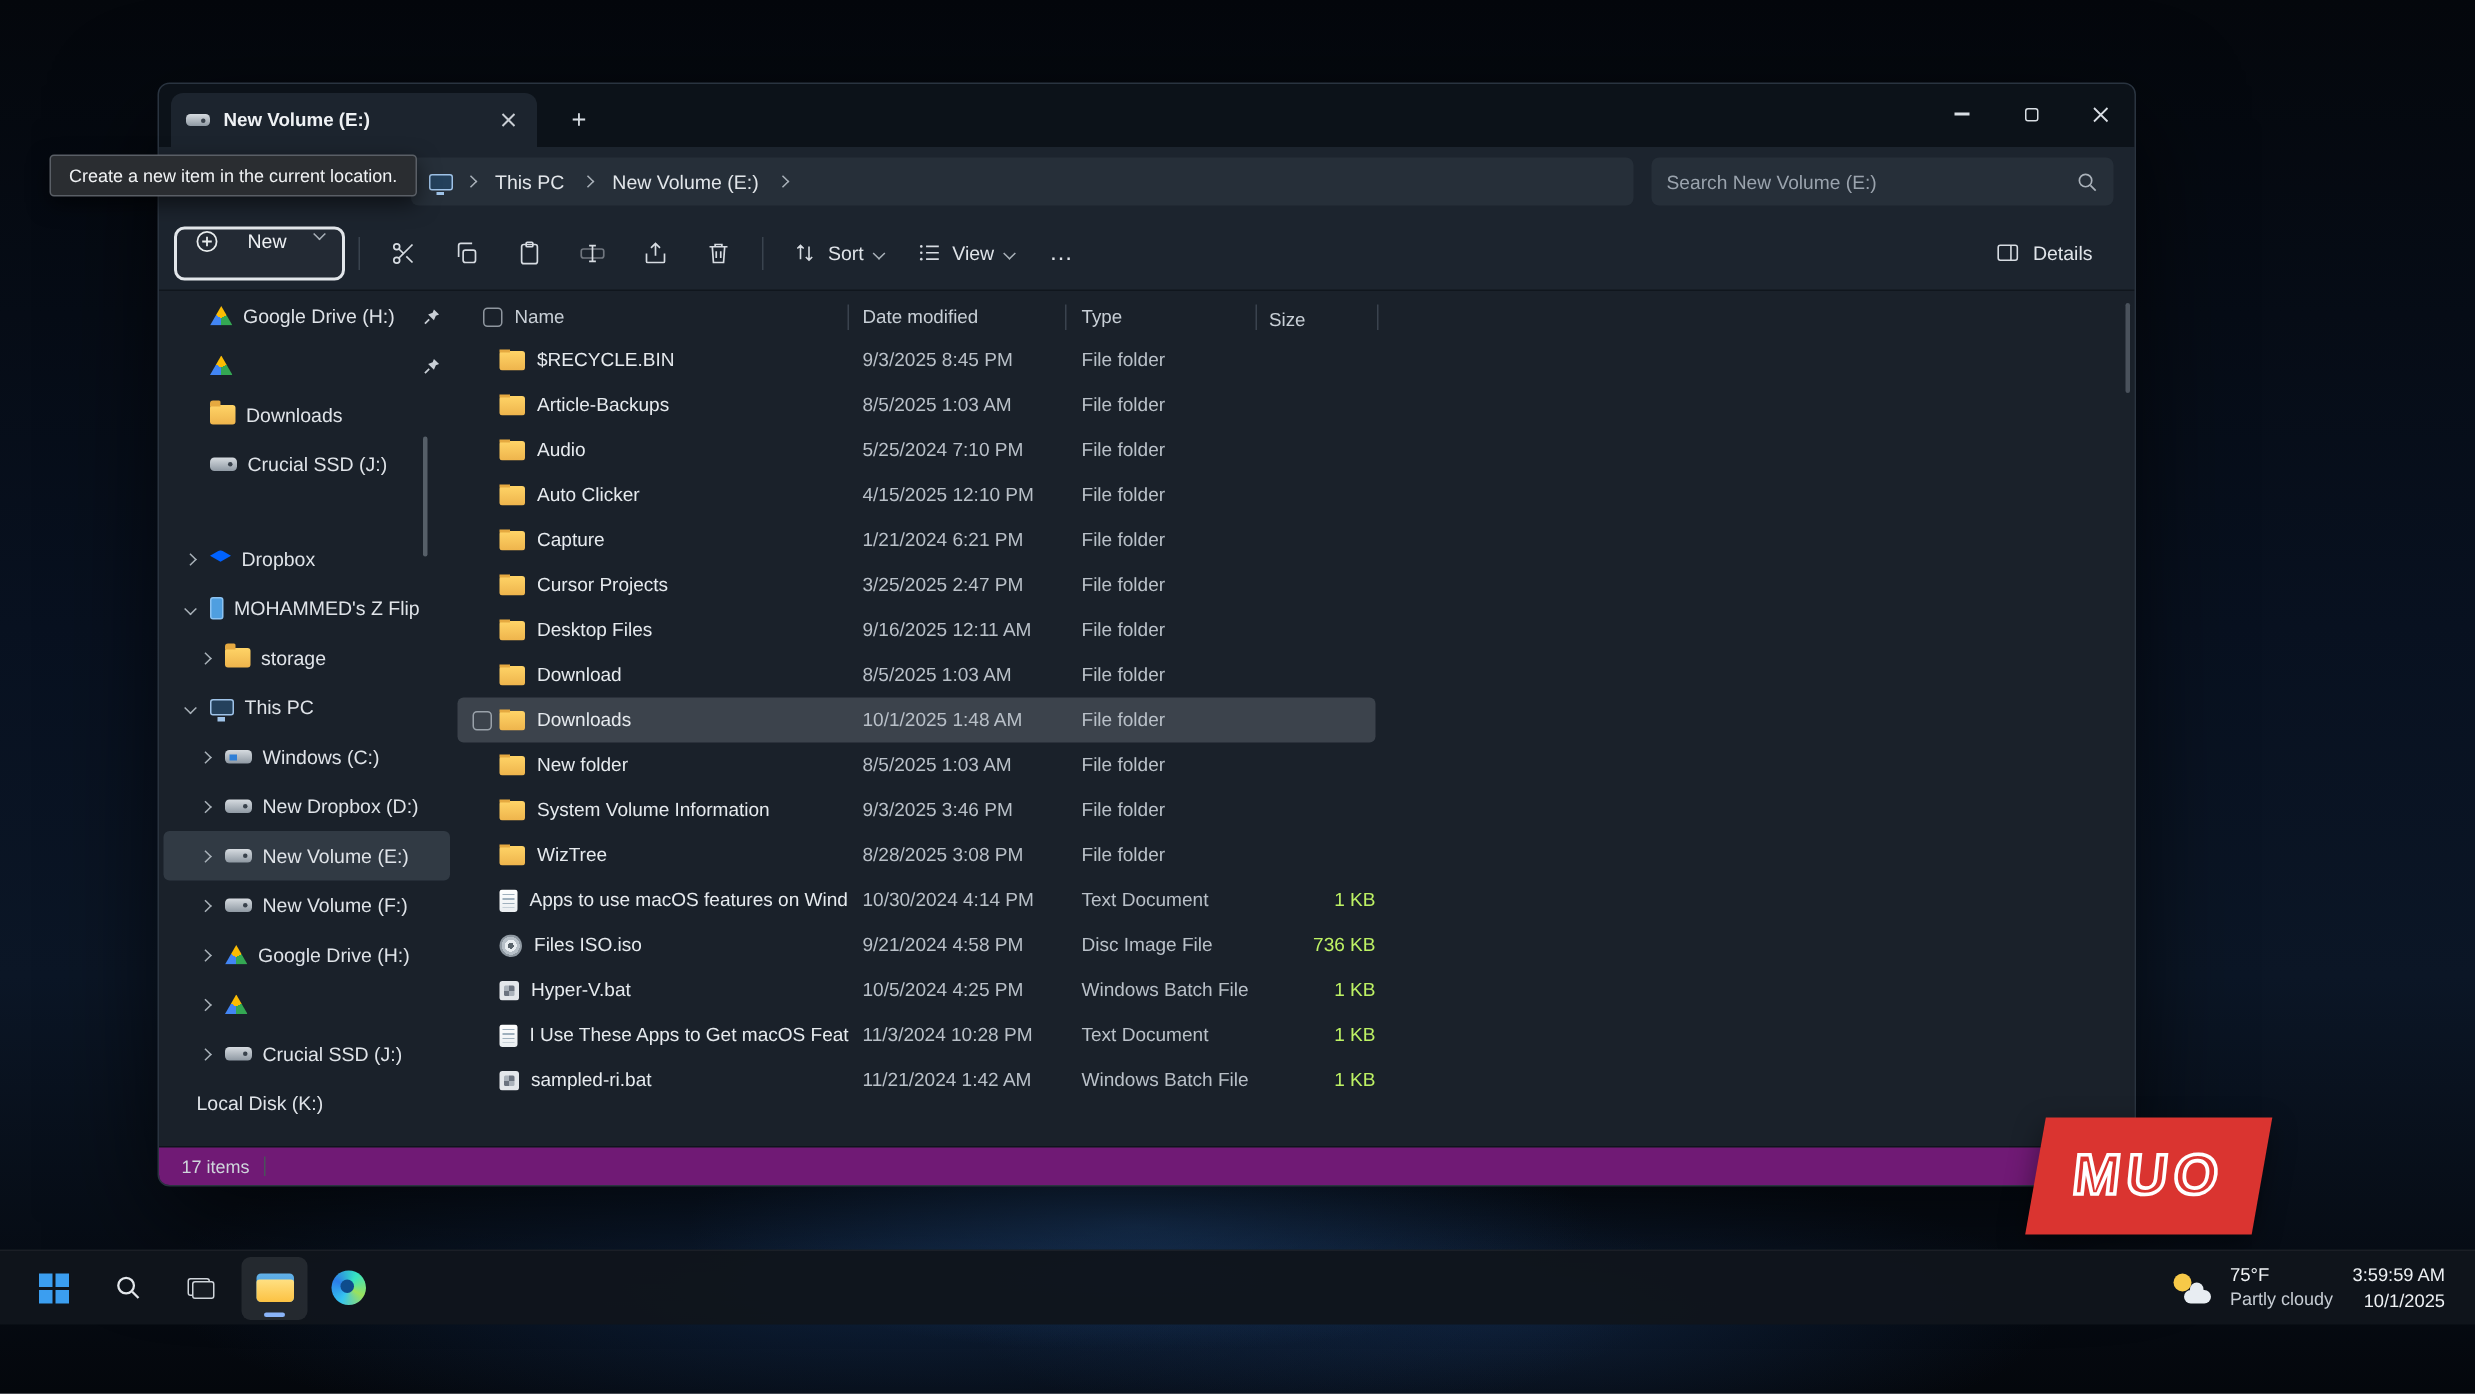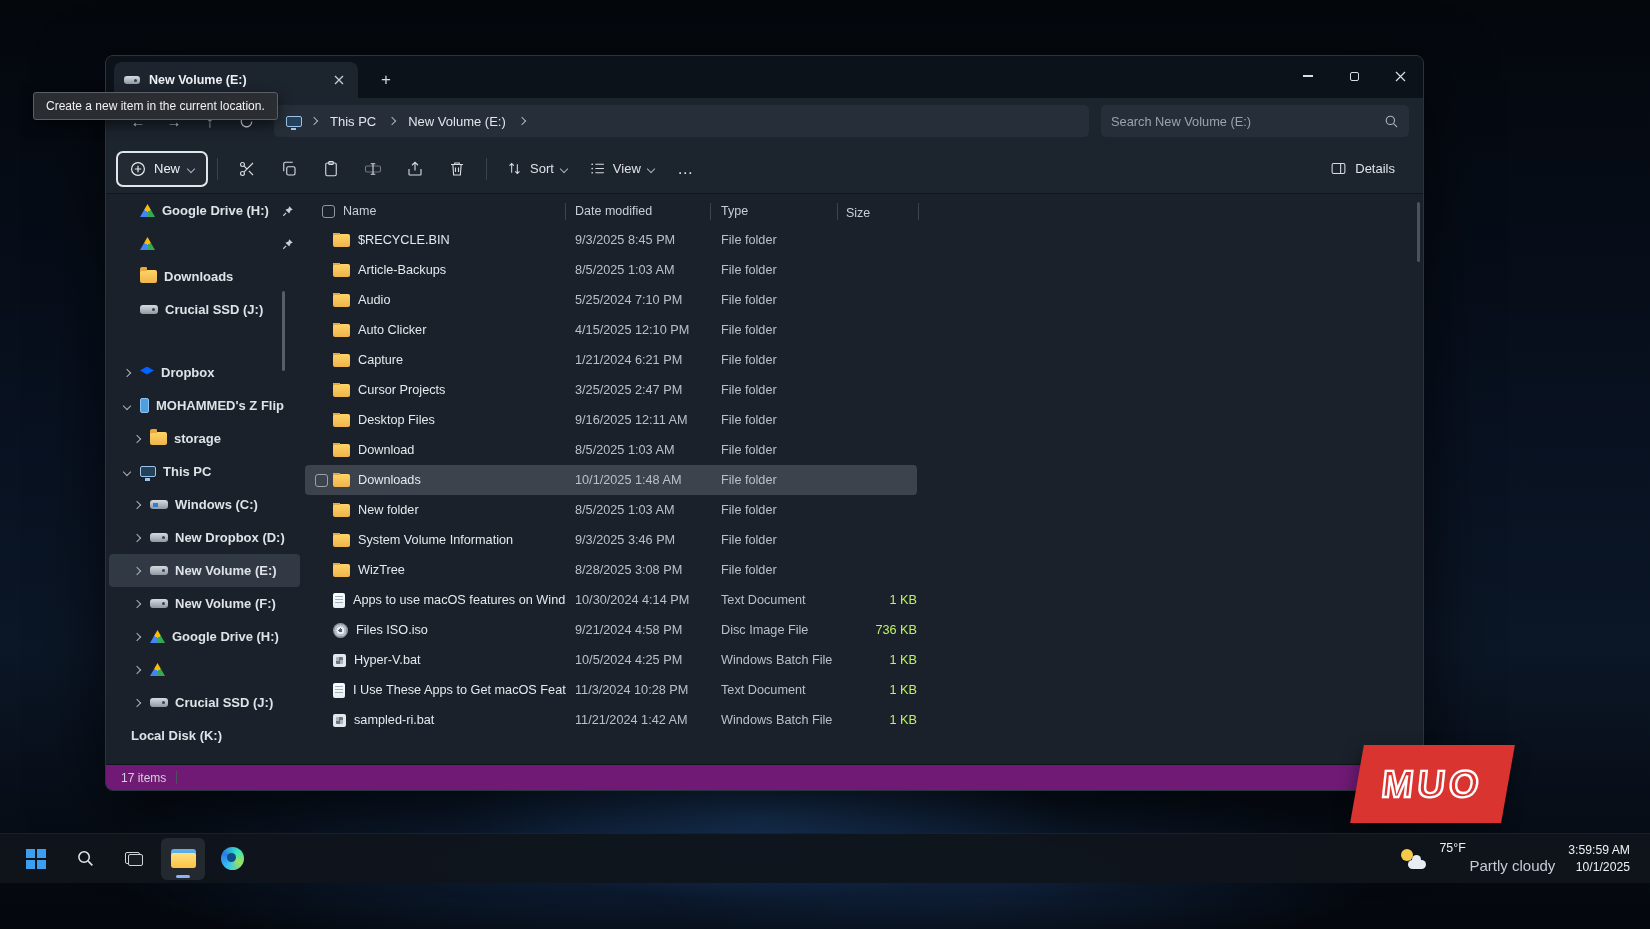--- a/index.html
+++ b/index.html
@@ -38,42 +38,42 @@
   .navbar { height:46px; background:#1c242e; display:flex; align-items:center; padding:0 14px; flex:none; }
   .nav-btn { width:36px; height:34px; border-radius:5px; display:flex; align-items:center; justify-content:center; color:#d9dee4; font-size:15px; flex:none; }
   .address { flex:1; margin-left:10px; height:32px; background:#262f39; border-radius:5px; display:flex; align-items:center; padding:0 12px; gap:9px; min-width:0; }
   .crumb { font-size:13px; color:#e2e6ea; padding:3px 4px; border-radius:4px; white-space:nowrap; }
   .searchbox { width:308px; margin-left:12px; height:32px; background:#262f39; border-radius:5px; display:flex; align-items:center; padding:0 10px; gap:8px; flex:none; }
   .search-input { flex:1; background:transparent; border:none; outline:none; color:#e2e6ea; font-size:12.8px; font-family:"Liberation Sans",sans-serif; }
   .search-input::placeholder { color:#9aa3ad; }
 
   
   .toolbar { height:50px; background:#1c242e; border-bottom:1px solid #10161d; display:flex; align-items:center; padding:0 10px; gap:2px; flex:none; }
-  .btn-new { display:flex; align-items:center; gap:8px; height:36px; padding:0 12px; border:2px solid #e2e6ea; border-radius:7px; color:#eef1f4; font-size:13px; background:rgba(255,255,255,.03); }
+  .btn-new { display:flex; gap:19px; height:36px; padding:0 12px; border:2px solid #e2e6ea; border-radius:7px; color:#eef1f4; font-size:13px; background:rgba(255,255,255,.03); }
   .tbtn { width:40px; height:36px; border-radius:5px; display:flex; align-items:center; justify-content:center; color:#d7dce2; }
   .tdiv { width:1px; height:22px; background:#39434e; margin:0 7px; flex:none; }
   .menu-btn { display:flex; align-items:center; gap:7px; height:36px; padding:0 10px; border-radius:5px; color:#dfe3e8; font-size:13px; }
   .more { font-size:16px; letter-spacing:1px; color:#dfe3e8; }
   .details-btn { margin-left:auto; margin-right:8px; display:flex; align-items:center; gap:8px; height:36px; padding:0 10px; border-radius:5px; color:#dfe3e8; font-size:13px; }
 
   
   .content { flex:1; min-height:0; display:flex; background:#1a212a; position:relative; }
 
   
   .sidebar { width:197px; flex:none; overflow:hidden; position:relative; padding-top:0; }
   .side-row { height:33px; margin:0 3px; padding:0 6px 0 12px; border-radius:4px; display:flex; align-items:center; gap:7px; font-size:13px; color:#dfe3e8; }
   .side-row.ind { padding-left:22px; }
   .side-row.gap { margin-top:30px; }
   .side-row.sel { background:#313a44; }
   .chev-slot { width:12px; display:flex; justify-content:center; flex:none; }
   .chev { width:6px; height:6px; border-right:1.4px solid #aab2ba; border-bottom:1.4px solid #aab2ba; display:inline-block; transform:rotate(-45deg); }
   .side-row.open .chev { transform:rotate(45deg); }
   .side-row.nochev .chev { visibility:hidden; }
   .side-icon { width:19px; display:flex; justify-content:center; flex:none; }
-  .side-label { flex:1; white-space:nowrap; overflow:hidden;font-weight:bold; }
+  .side-label { flex:1; white-space:nowrap; overflow:hidden; }
   .pin { display:none; flex:none; margin-left:auto; }
   .side-row.pinned .pin { display:block; }
   .side-scrollbar { position:absolute; left:176px; top:97px; width:3px; height:80px; background:#565f68; border-radius:2px; }
 
   
   .filearea { flex:1; display:flex; flex-direction:column; min-width:0; position:relative; }
   .cols { height:28px; margin-top:3px; display:flex; align-items:center; color:#c8cfd6; font-size:12.5px; flex:none; }
   .hcell { height:17px; display:flex; align-items:center; border-right:1px solid #3a434e; }
   .hcell.name { width:263px; padding-left:19px; gap:8px; }
   .hcell.date { width:145px; padding-left:9px; }
@@ -111,21 +111,21 @@
   .ic-phone { display:inline-block; width:9px; height:15px; background:#4f9fe0; border:1px solid #8cc3f2; border-radius:2px; }
   .ic-medicat { display:inline-block; width:15px; height:12px; background:linear-gradient(135deg,#e06666 0 50%,#6fa8dc 50% 100%); border-radius:2px; }
   .ic-doc { display:inline-block; width:12px; height:15px; background:linear-gradient(#ffffff,#e9edf0); border-radius:2px; position:relative; }
   .ic-doc::after { content:""; position:absolute; left:2px; top:3px; width:8px; height:9px; background:repeating-linear-gradient(#9fb0bd 0 1px, transparent 1px 3px); }
   .ic-disc { display:inline-block; width:15px; height:15px; border-radius:50%; background:radial-gradient(circle,#5a646c 0 2px,#e8edf1 2px 4px,#b7c0c8 4px 6px,#8f99a2 6px 100%); }
   .ic-bat { display:inline-block; width:13px; height:13px; background:#e3e7eb; border-radius:2px; position:relative; }
   .ic-bat::after { content:""; position:absolute; inset:3px; background:conic-gradient(#6b7480 0 25%, #aab2bb 0 50%, #6b7480 0 75%, #aab2bb 0); border-radius:1px; }
   .ic-drive.sm { width:16px; height:8px; }
 
   
-  .tooltip { position:absolute; left:33px; top:92px; height:28px; padding:0 12px; display:flex; align-items:center; background:#2a2d31; border:1px solid #5a5f66; border-radius:3px; font-size:12px; color:#f0f2f4; box-shadow:0 5px 14px rgba(0,0,0,.55); z-index:50; white-space:nowrap; }
+  .tooltip { position:absolute; left:33px; top:103px; height:28px; padding:0 12px; display:flex; align-items:center; background:#2a2d31; border:1px solid #5a5f66; border-radius:3px; font-size:12px; color:#f0f2f4; box-shadow:0 5px 14px rgba(0,0,0,.55); z-index:50; white-space:nowrap; }
 
   
   .muo { position:absolute; left:1357px; top:745px; width:151px; height:78px; background:#da3430; transform:skewX(-10deg); display:flex; align-items:center; justify-content:center; z-index:40; box-shadow:0 6px 18px rgba(0,0,0,.4); }
   .muo span { font-size:38px; font-weight:800; letter-spacing:4px; color:transparent; -webkit-text-stroke:2.4px #ffffff; transform:skewX(4deg); }
   @supports not (-webkit-text-stroke: 1px #fff) { .muo span { color:#fff; } }
 
   
   .taskbar { position:absolute; left:0; top:833px; width:1650px; height:50px; background:rgba(16,21,28,.96); border-top:1px solid rgba(255,255,255,.05); display:flex; align-items:center; padding:0 14px; z-index:60; }
   .tb-left { display:flex; align-items:center; gap:5px; }
   .tb-btn { width:44px; height:42px; border-radius:6px; display:flex; align-items:center; justify-content:center; position:relative; }
@@ -141,21 +141,21 @@
   .tb-folder::after { content:""; position:absolute; left:0; right:0; top:4px; bottom:0; background:linear-gradient(#ffe082,#fcc243); border-radius:2px 2px 3px 3px; }
   .tb-app { width:23px; height:23px; border-radius:50%; background:conic-gradient(from 210deg,#36c5f0,#2b7de9,#35e4c3,#9be15d,#36c5f0); position:relative; }
   .tb-app::after { content:""; position:absolute; left:6px; top:6px; width:9px; height:9px; border-radius:50%; background:#0e4c8c; }
   .tray { margin-left:auto; display:flex; align-items:center; gap:13px; padding-right:6px; }
   .weather-icon { width:27px; height:22px; position:relative; flex:none; }
   .weather-icon .sun { position:absolute; left:2px; top:1px; width:12px; height:12px; border-radius:50%; background:#f7c948; }
   .weather-icon .cloud { position:absolute; right:0; bottom:1px; width:18px; height:9px; border-radius:8px; background:#e8edf2; }
   .weather-icon .cloud::before { content:""; position:absolute; left:4px; top:-5px; width:9px; height:9px; border-radius:50%; background:#e8edf2; }
   .weather-text { display:flex; flex-direction:column; line-height:1.25; }
   .weather-temp { font-size:12.4px; color:#eef1f4; }
-  .weather-cond { font-size:15px; color:#c6ccd3;margin-left:30px; }
+  .weather-cond { font-size:12px; color:#c6ccd3; }
   .clock { display:flex; flex-direction:column; line-height:1.35; text-align:right; font-size:12.2px; color:#eef1f4; }
 
   svg { display:block; }
 </style>
 </head>
 <body>
 
 <div class="window">
 
   <div class="tabstrip">

